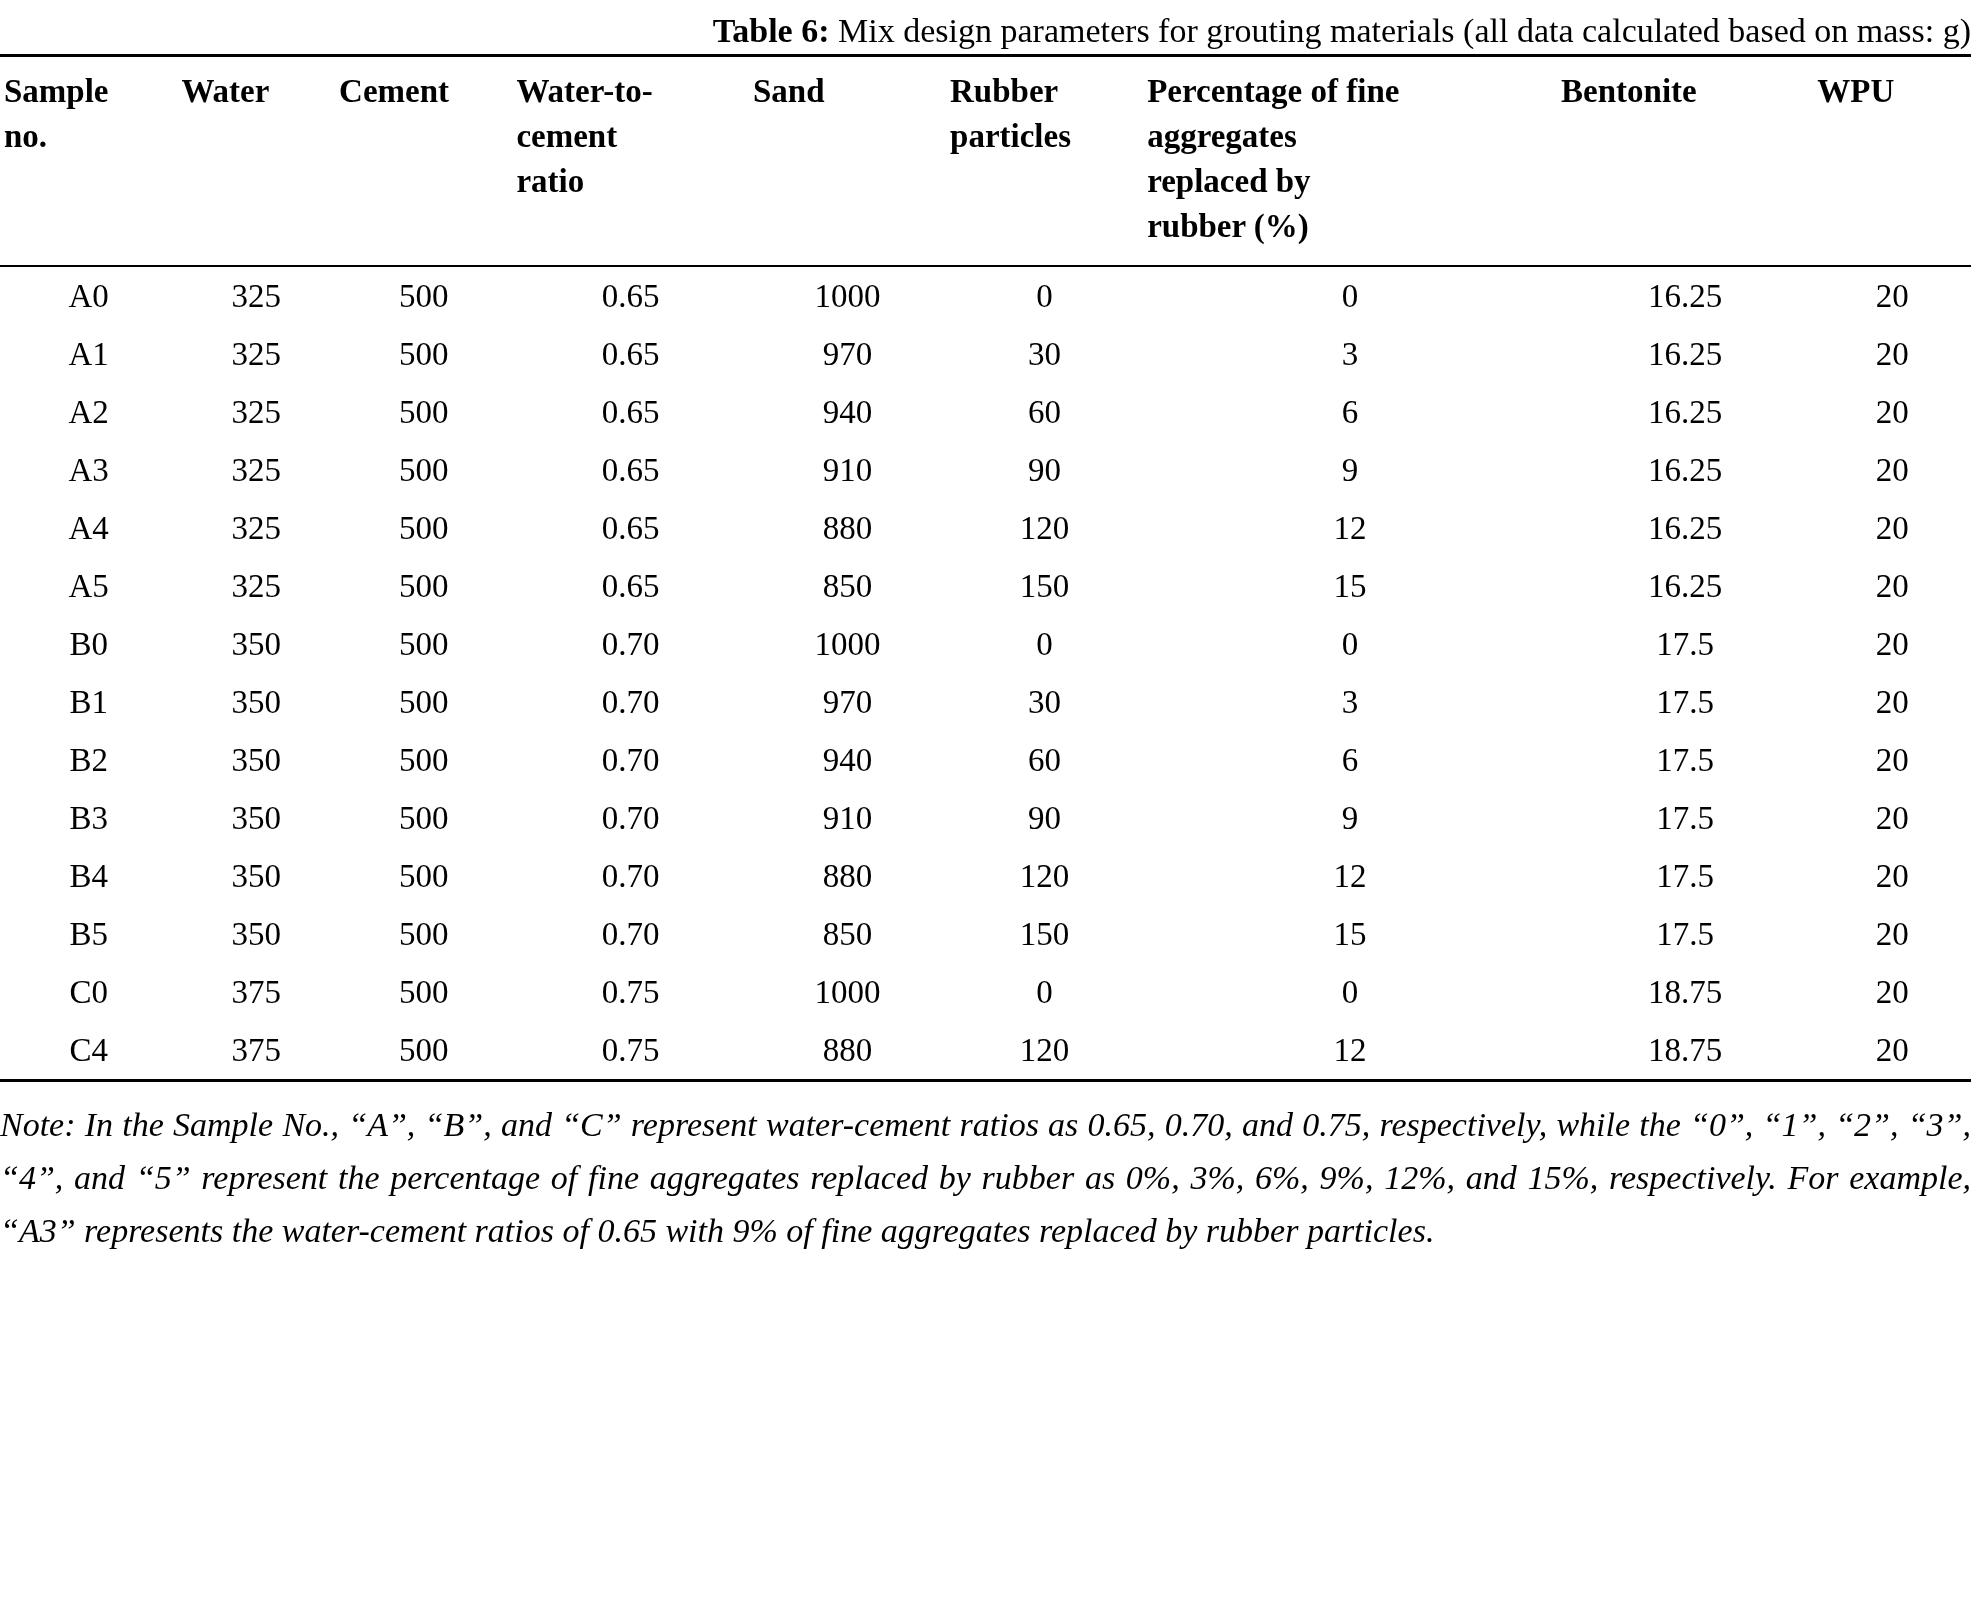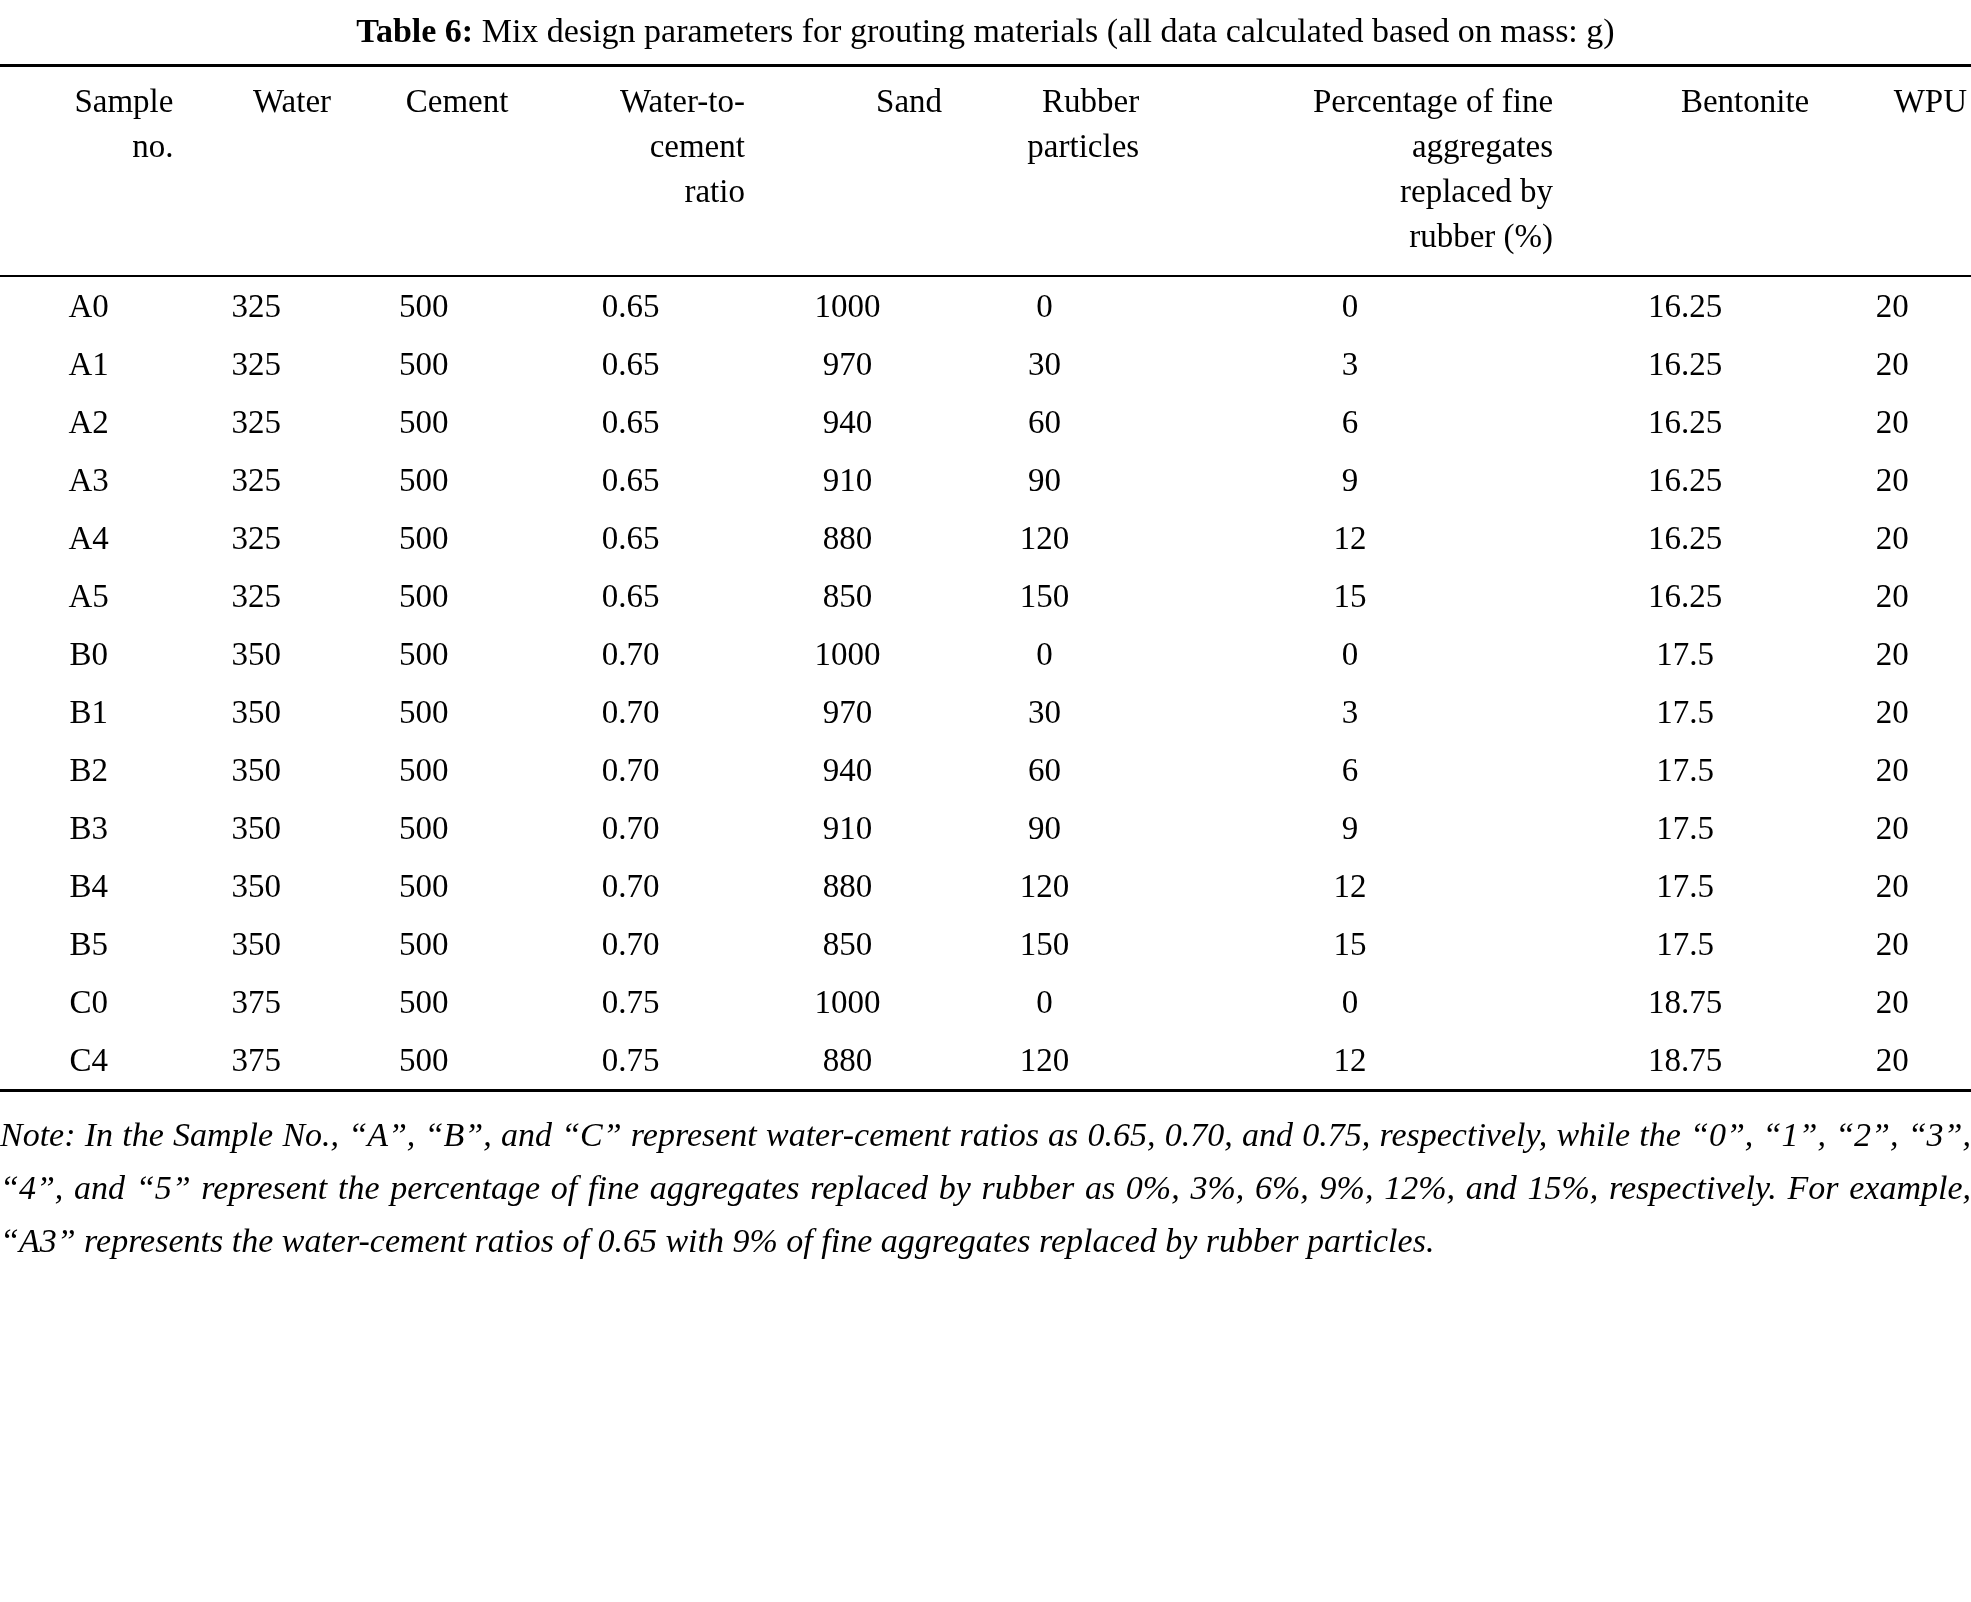--- a/index.html
+++ b/index.html
@@ -13,41 +13,41 @@
     min-height: 1602px;
     box-sizing: border-box;
     font-family: "Liberation Serif", "DejaVu Serif", serif;
   }
   .page {
     width: 100%;
     box-sizing: border-box;
     padding-top: 8px;
   }
   .caption {
-    text-align: center;
+    text-align: right;
     font-size: 34px;
     line-height: 46px;
-    padding-bottom: 10px;
+    padding-bottom: 0;
     border-bottom: 3px solid #000;
   }
   .caption .caption-label {
     font-weight: bold;
   }
   table.data-table {
     width: 100%;
     border-collapse: collapse;
     border-bottom: 3px solid #000;
     table-layout: fixed;
   }
   table.data-table th {
-    font-weight: normal;
+    font-weight: bold;
     font-size: 33px;
     line-height: 45px;
     vertical-align: top;
-    text-align: right;
+    text-align: left;
     white-space: pre-line;
     padding: 12px 4px 16px 4px;
     border-bottom: 2px solid #000;
   }
   table.data-table td {
     font-size: 33px;
     line-height: 44px;
     text-align: center;
     vertical-align: middle;
     padding: 7px 4px;

